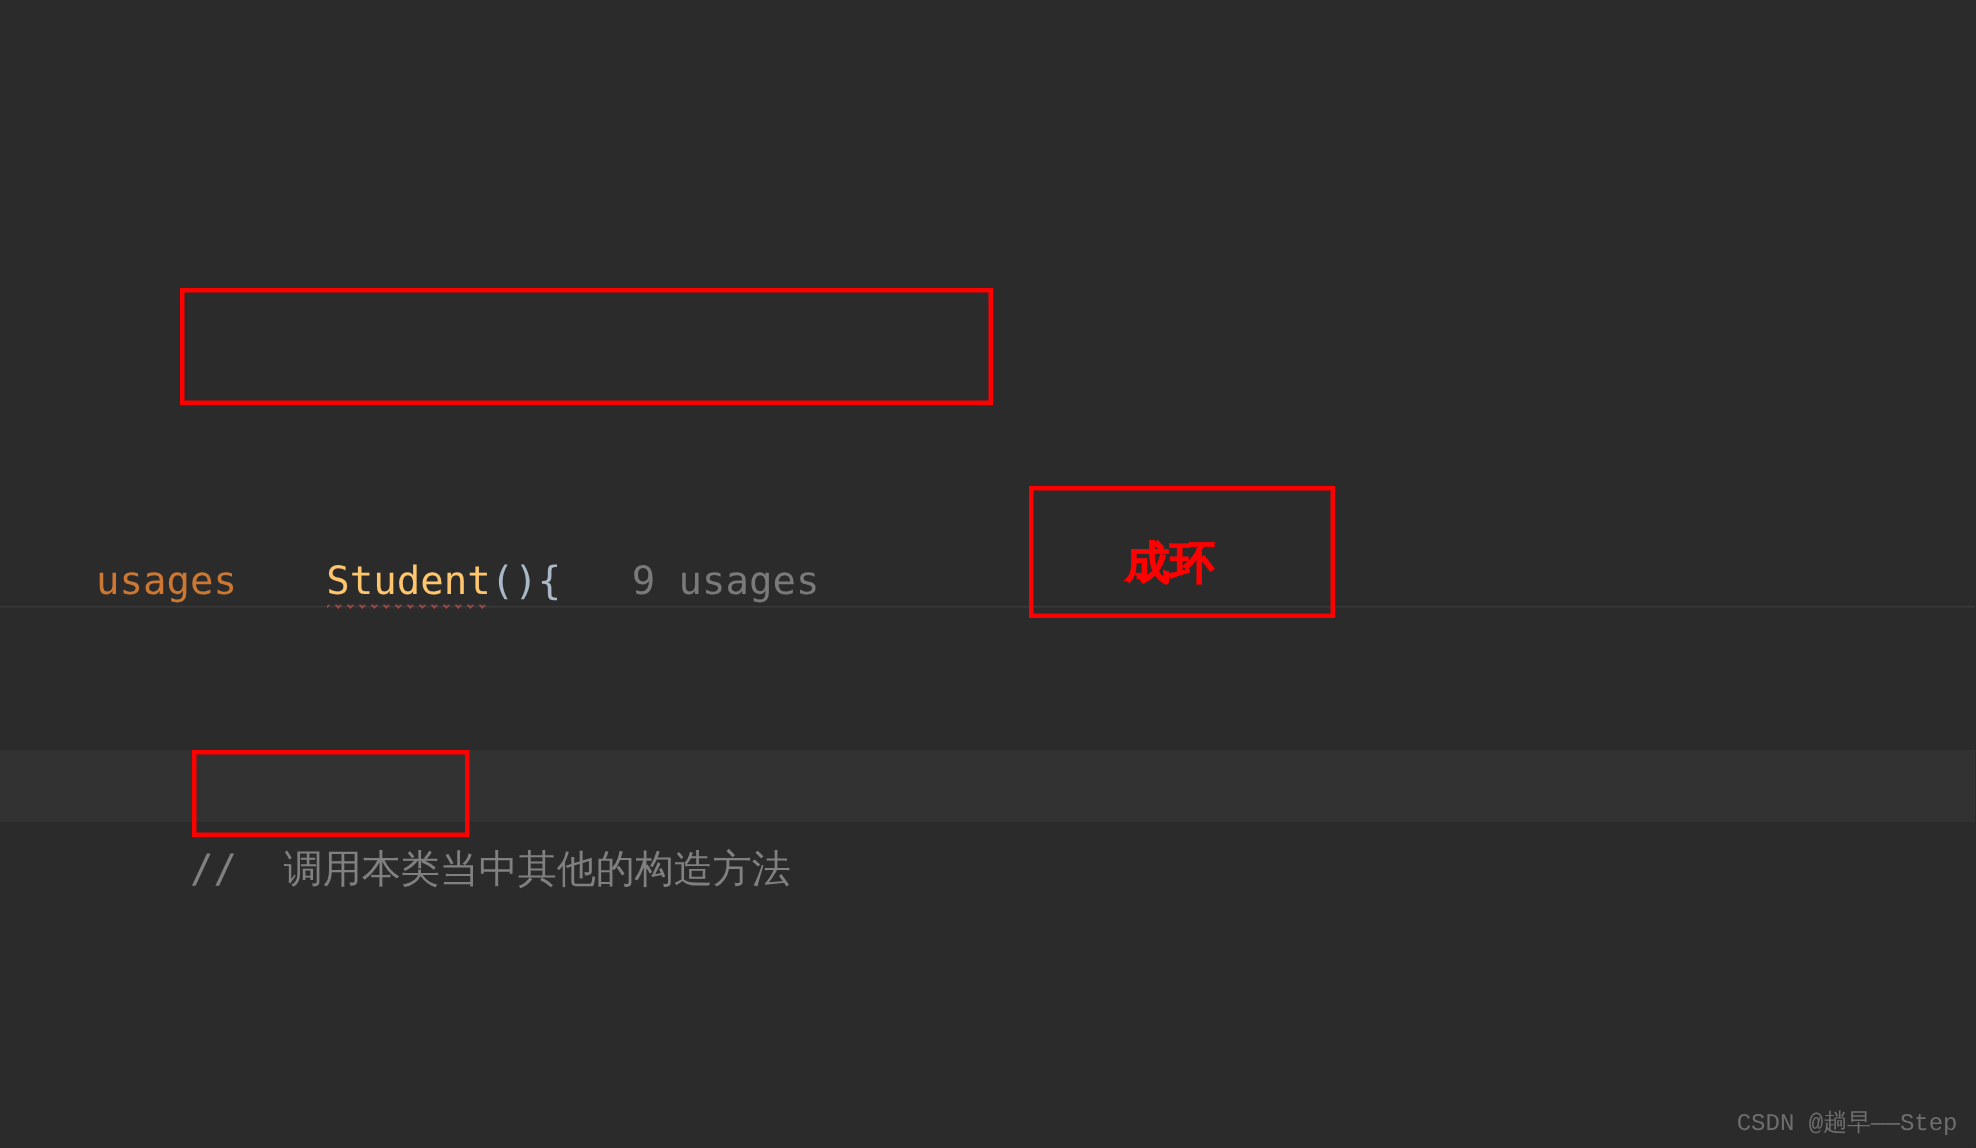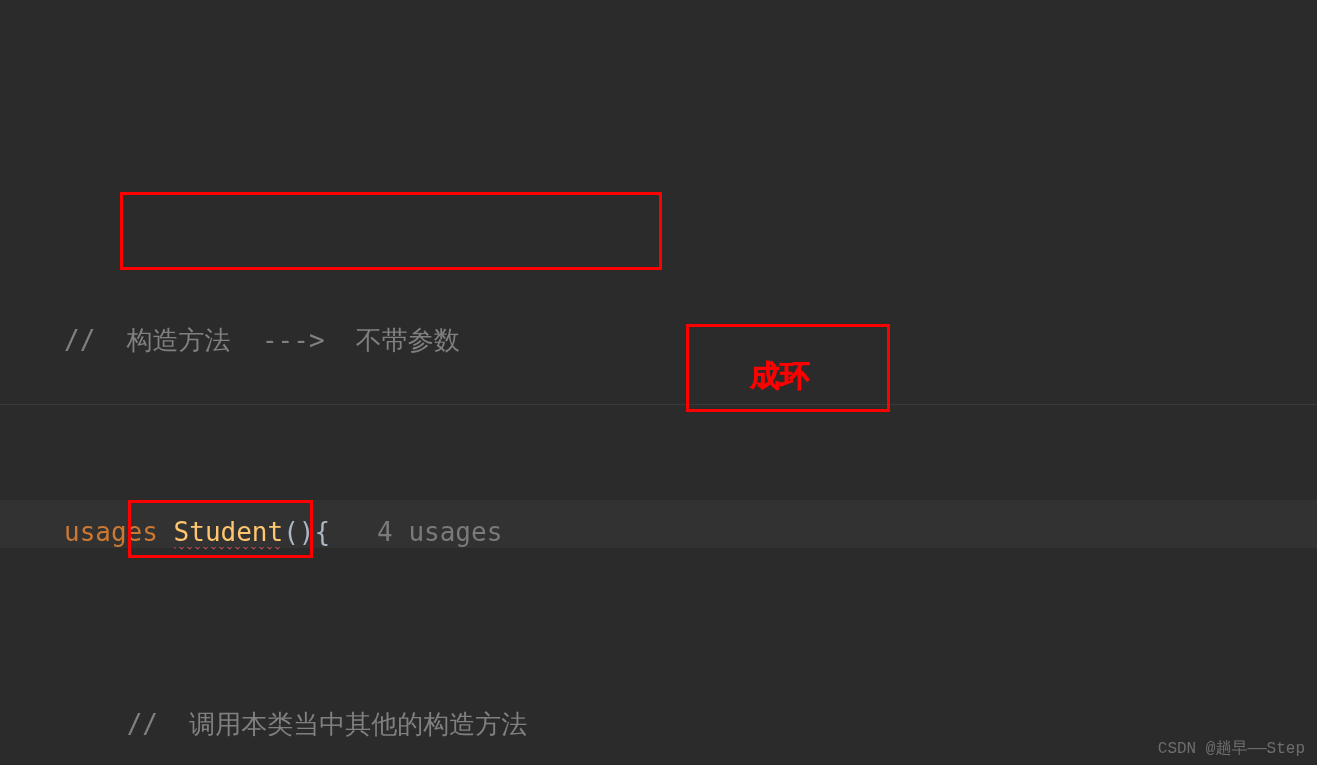--- a/index.html
+++ b/index.html
@@ -34,20 +34,21 @@
   .usage { color: #7a7a7a; }
   .plain { color: #a9b7c6; }
 
   .squiggle {
     background-image: linear-gradient(45deg, transparent 65%, #d25252 80%, transparent 90%),
                       linear-gradient(135deg, transparent 5%, #d25252 15%, transparent 25%);
     background-size: 8px 3px;
     background-repeat: repeat-x;
     background-position: 0 100%;
     padding-bottom: 3px;
+    margin-left: 44px;
   }
 
   .redbox {
     position: absolute;
     border: 3px solid #ff0000;
     box-sizing: border-box;
     z-index: 5;
   }
   .annot-label {
     position: absolute;
@@ -78,23 +79,22 @@
   }
 </style>
 </head>
 <body>
 
 <div class="editor">
 
   <div class="line-highlight" style="top:500px;"></div>
 
   
-  <div class="line"><span class="cmt">//  构造方法  ---&gt;  不带参数</span></div>
   
-  <div class="line"><span class="kw">usages</span><span class="plain"> </span><span class="id squiggle">Student</span><span class="plain">(){</span><span class="plain">   </span><span class="usage">4 usages</span></div>
+  <div class="line"><span class="kw">usages</span><span class="plain"> </span><span class="id squiggle">Student</span><span class="plain">(){</span><span class="plain">   </span><span class="usage">9 usages</span></div>
   
   <div class="line">    <span class="cmt">//  调用本类当中其他的构造方法</span></div>
   
   
   
   
   
   
   
   

